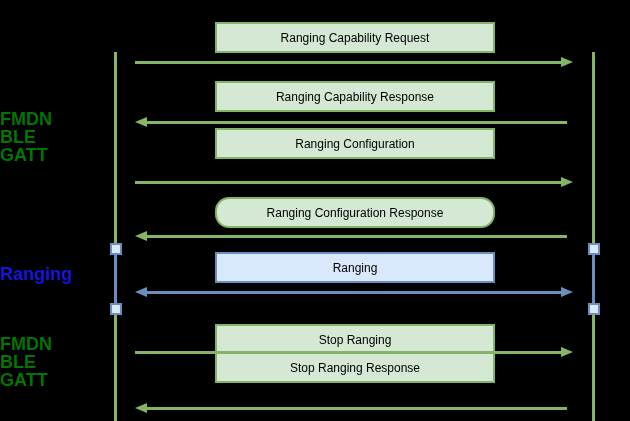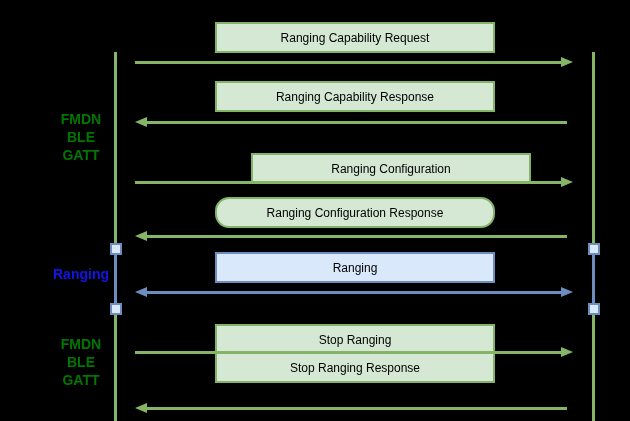--- a/index.html
+++ b/index.html
@@ -40,22 +40,22 @@
   .arrow.left .line{left:11px;right:6px;}
   .arrow.both .line{left:11px;right:11px;}
   .arrow.blue .line{background:var(--blue-border,#6c8ebf);}
   .head{position:absolute;top:1px;width:0;height:0;
     border-top:5px solid transparent;border-bottom:5px solid transparent;}
   .head.r{right:0;border-left:12px solid var(--green-line,#86b565);}
   .head.l{left:0;border-right:12px solid var(--green-line,#86b565);}
   .arrow.blue .head.r{border-left-color:var(--blue-border,#6c8ebf);}
   .arrow.blue .head.l{border-right-color:var(--blue-border,#6c8ebf);}
   .section-label{
-    position:absolute;left:0;width:106px;text-align:center;
-    font-weight:bold;font-size:14px;line-height:18px;padding-left:28px;
+    position:absolute;left:0;width:106px;text-align:left;
+    font-weight:bold;font-size:18px;line-height:18px;
   }
   .section-label.green{color:var(--label-green,#007700);}
   .section-label.blue{color:var(--label-blue,#1414e6);}
 </style>
 </head>
 <body>
 
 <div id="canvas">
 
   <div class="lifeline" style="left:114px">
@@ -90,21 +90,21 @@
       <div class="msg-box" style="top: 22px;">Ranging Capability Request</div>
       <div class="arrow right" style="top: 56px;">
         <div class="line"></div>
         <div class="head r"></div>
       </div>
       <div class="msg-box" style="top: 81px;">Ranging Capability Response</div>
       <div class="arrow left" style="top: 116px;">
         <div class="line"></div>
         <div class="head l"></div>
       </div>
-      <div class="msg-box" style="top: 153px; margin-left: 36px;">Ranging Configuration</div>
+      <div class="msg-box" style="top: 128px;">Ranging Configuration</div>
       <div class="arrow right" style="top: 176px;">
         <div class="line"></div>
         <div class="head r"></div>
       </div>
       <div class="msg-box" style="top: 197px; border-radius: 14px;">Ranging Configuration Response</div>
       <div class="arrow left" style="top: 230px;">
         <div class="line"></div>
         <div class="head l"></div>
       </div>
       <div class="msg-box blue" style="top: 252px;">Ranging</div>

